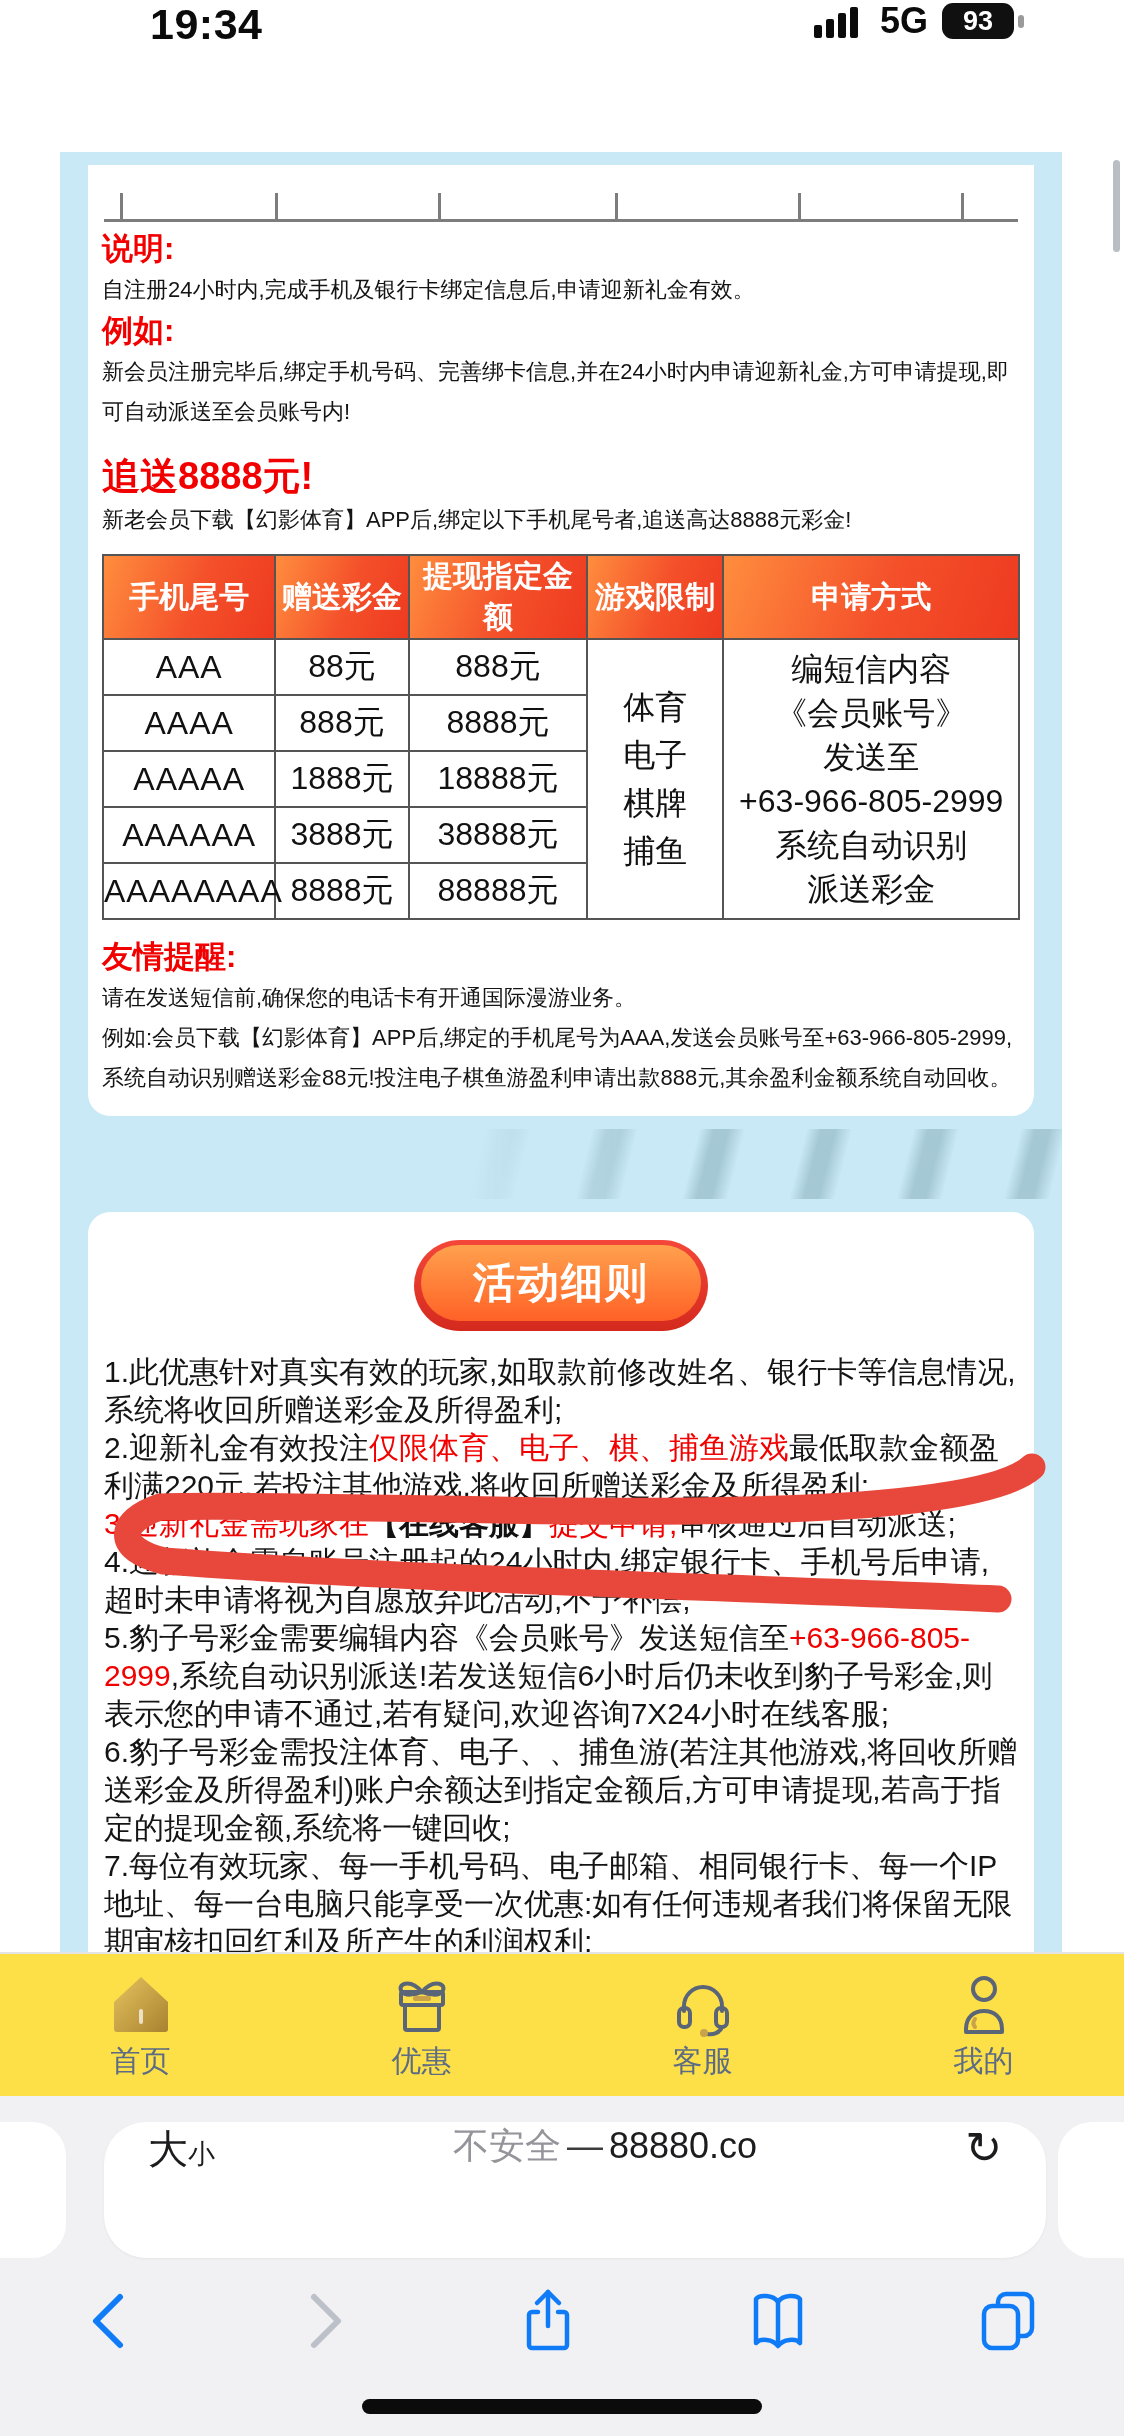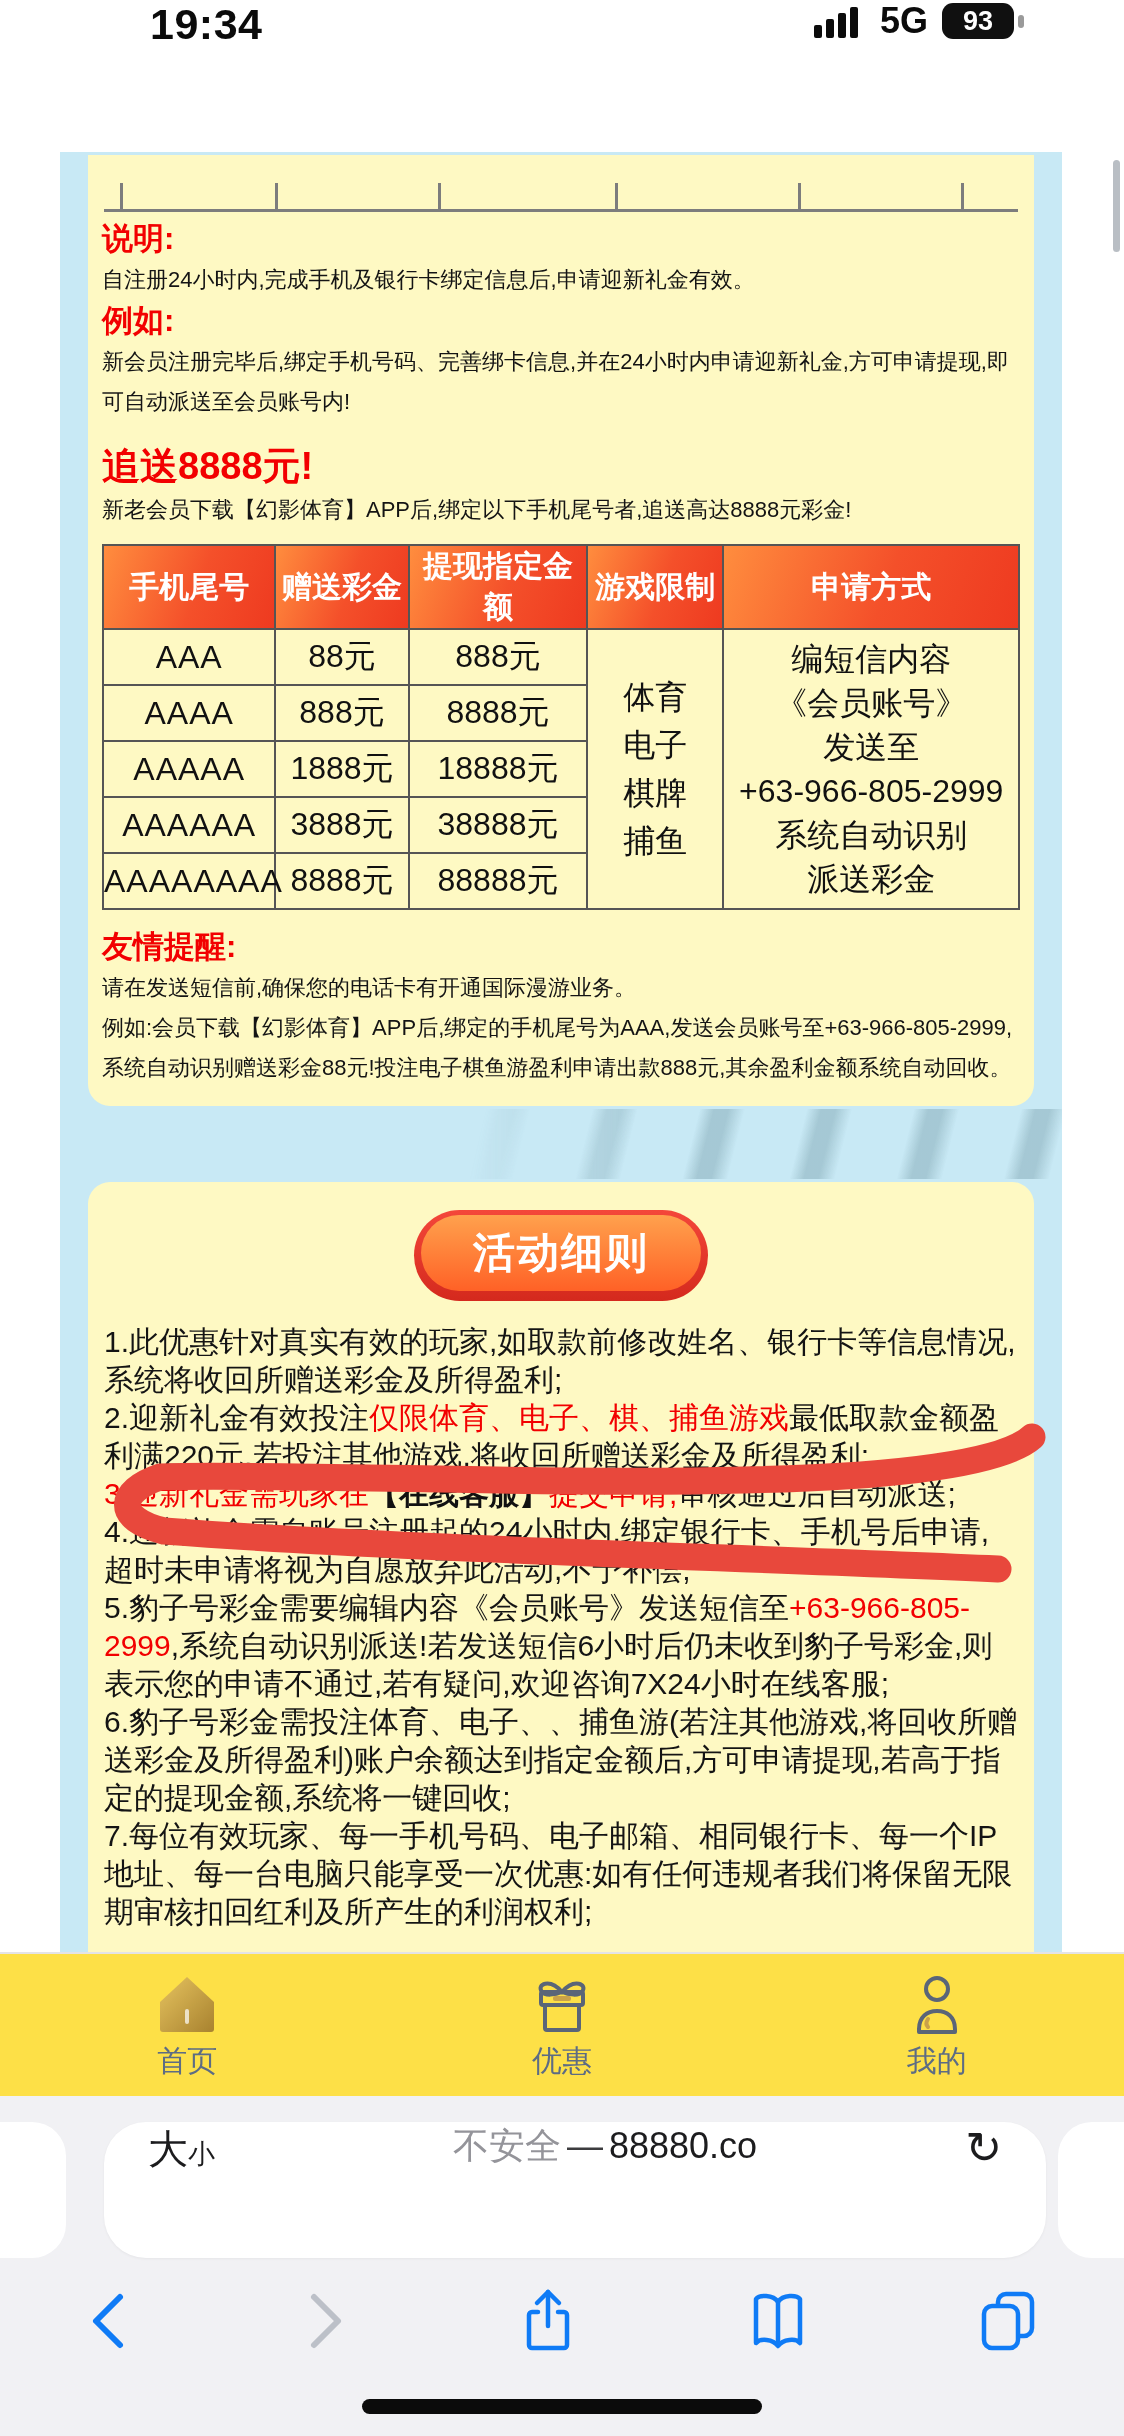--- a/index.html
+++ b/index.html
@@ -9,21 +9,21 @@
   .statusbar{position:absolute;top:0;left:0;right:0;height:120px;background:#fff;
              display:flex;align-items:flex-start;justify-content:space-between;
              padding:0 96px 18px 150px;box-sizing:border-box;}
   .time{font-size:43px;font-weight:700;letter-spacing:.5px;color:#0b0b0b;}
   .sb-right{display:flex;align-items:center;gap:14px;}
   .net5g{font-size:36px;font-weight:700;color:#0b0b0b;}
   
   .page{position:absolute;top:120px;left:0;right:0;height:1832px;background:#fff;overflow:hidden;}
   .bluecol{position:absolute;left:60px;top:32px;width:1002px;height:1800px;background:#c8e9f5;}
   .scrollthumb{position:absolute;right:4px;top:40px;width:7px;height:92px;border-radius:4px;background:#b9bec4;}
-  .card{background:#fef9c3;margin:3px 28px;box-sizing:border-box;}
+  .card{background:#ffffff;margin:13px 28px;box-sizing:border-box;}
   .card1{border-radius:0 0 22px 22px;padding:8px 14px 18px;}
   .card2{border-radius:22px 22px 0 0;padding:24px 16px 60px;position:relative;}
   .gap{height:70px;position:relative;overflow:hidden;}
   .gap .streaks{position:absolute;right:0;top:-10px;bottom:-10px;width:60%;
     background:repeating-linear-gradient(104deg,rgba(86,126,138,0) 0 26px,rgba(86,126,138,.30) 40px 54px,rgba(86,126,138,0) 70px 104px);
     -webkit-mask-image:linear-gradient(to right,transparent,#000 35%);
     mask-image:linear-gradient(to right,transparent,#000 35%);}
   
   .tbl-fragment{position:relative;height:46px;margin:0 2px 6px 2px;border-bottom:3px solid #7d7d7d;}
   .tbl-fragment i{position:absolute;bottom:0;width:3px;height:26px;background:#7d7d7d;}
@@ -208,20 +208,32 @@
           <rect x="12" y="21" width="42" height="13" rx="2"></rect>
           <rect x="16" y="34" width="34" height="25" rx="2"></rect>
         </g>
         <rect x="24" y="25" width="18" height="5" rx="2" fill="#c9a24a"></rect>
       </svg>
       <span class="navlabel">优惠</span>
     </div>
     <div class="navitem">
       <svg width="66" height="66" viewBox="0 0 66 66">
         <g fill="none" stroke="#5a6578" stroke-width="4" stroke-linecap="round">
+          <path d="M14 40 v-5 a19 19 0 0 1 38 0 v5"></path>
+          <rect x="9" y="37" width="11" height="19" rx="5"></rect>
+          <rect x="46" y="37" width="11" height="19" rx="5"></rect>
+          <path d="M52 56 c-2 6 -9 8 -15 7"></path>
+        </g>
+        <circle cx="34" cy="62" r="4" fill="#c9a24a"></circle>
+      </svg>
+      <span class="navlabel">客服</span>
+    </div>
+    <div class="navitem">
+      <svg width="66" height="66" viewBox="0 0 66 66">
+        <g fill="none" stroke="#5a6578" stroke-width="4" stroke-linecap="round">
           <circle cx="33" cy="18" r="11"></circle>
           <path d="M15 61 v-3 c0-12 8-18 18-18 s18 6 18 18 v3 z" stroke-linejoin="round"></path>
         </g>
         <path d="M24 48 c-2 3 -2 6 0 8" fill="none" stroke="#c9a24a" stroke-width="4" stroke-linecap="round"></path>
       </svg>
       <span class="navlabel">我的</span>
     </div>
   </div>
 
   <div class="safari">

